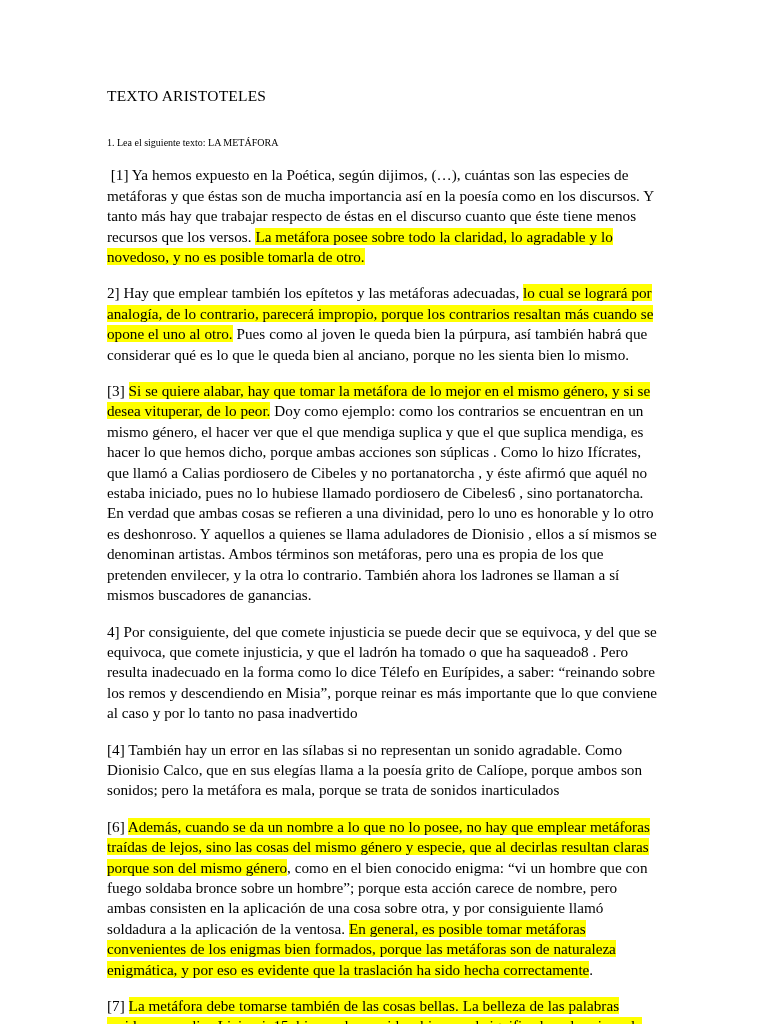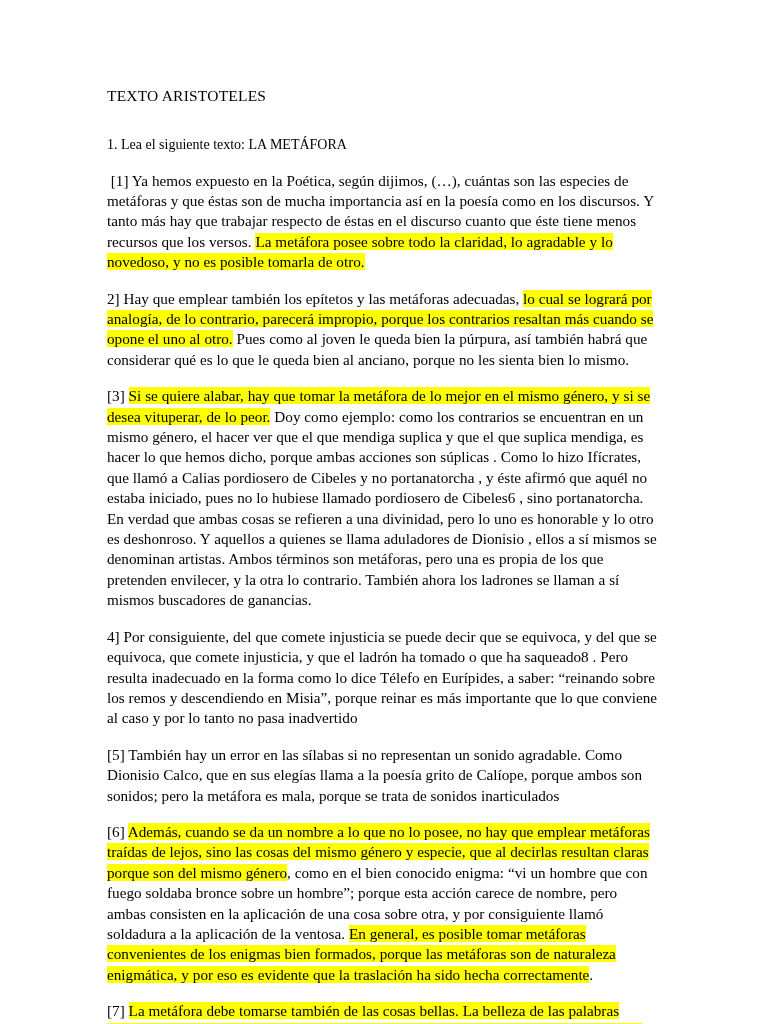--- a/index.html
+++ b/index.html
@@ -23,21 +23,21 @@
     padding: 86px 110px 0 107px;
   }
   .doc-title {
     font-size: 15.5px;
     line-height: 1.25;
     letter-spacing: 0.2px;
     margin: 0 0 31px 0;
     white-space: nowrap;
   }
   .section-heading {
-    font-size: 14px;
+    font-size: 10px;
     line-height: 1.3;
     margin: 0 0 14px 0;
   }
   p.para {
     font-size: 15.2px;
     line-height: 20.4px;
     margin: 16px 0 13px 0;
     text-align: left;
     word-spacing: 0.1px;
   }
@@ -62,18 +62,18 @@
 
   <div class="doc-title">TEXTO ARISTOTELES</div>
 
   <div class="section-heading">1. Lea el siguiente texto: LA METÁFORA</div>
 
   <div id="body-container">
       <p class="para"><span class="lead-space"> </span><span>[1] Ya hemos expuesto en la Poética, según dijimos, (…), cuántas son las especies de metáforas y que éstas son de mucha importancia así en la poesía como en los discursos. Y tanto más hay que trabajar respecto de éstas en el discurso cuanto que éste tiene menos recursos que los versos. </span><mark class="hl">La metáfora posee sobre todo la claridad, lo agradable y lo novedoso, y no es posible tomarla de otro.</mark></p>
       <p class="para"><span>2] Hay que emplear también los epítetos y las metáforas adecuadas, </span><mark class="hl">lo cual se logrará por analogía, de lo contrario, parecerá impropio, porque los contrarios resaltan más cuando se opone el uno al otro.</mark><span> Pues como al joven le queda bien la púrpura, así también habrá que considerar qué es lo que le queda bien al anciano, porque no les sienta bien lo mismo.</span></p>
       <p class="para"><span>[3] </span><mark class="hl">Si se quiere alabar, hay que tomar la metáfora de lo mejor en el mismo género, y si se desea vituperar, de lo peor.</mark><span> Doy como ejemplo: como los contrarios se encuentran en un mismo género, el hacer ver que el que mendiga suplica y que el que suplica mendiga, es hacer lo que hemos dicho, porque ambas acciones son súplicas . Como lo hizo Ifícrates, que llamó a Calias pordiosero de Cibeles y no portanatorcha , y éste afirmó que aquél no estaba iniciado, pues no lo hubiese llamado pordiosero de Cibeles6 , sino portanatorcha. En verdad que ambas cosas se refieren a una divinidad, pero lo uno es honorable y lo otro es deshonroso. Y aquellos a quienes se llama aduladores de Dionisio , ellos a sí mismos se denominan artistas. Ambos términos son metáforas, pero una es propia de los que pretenden envilecer, y la otra lo contrario. También ahora los ladrones se llaman a sí mismos buscadores de ganancias.</span></p>
       <p class="para"><span>4] Por consiguiente, del que comete injusticia se puede decir que se equivoca, y del que se equivoca, que comete injusticia, y que el ladrón ha tomado o que ha saqueado8 . Pero resulta inadecuado en la forma como lo dice Télefo en Eurípides, a saber: “reinando sobre los remos y descendiendo en Misia”, porque reinar es más importante que lo que conviene al caso y por lo tanto no pasa inadvertido</span></p>
-      <p class="para"><span>[5] También hay un error en las sílabas si no representan un sonido agradable. Como Dionisio Calco, que en sus elegías llama a la poesía grito de Calíope, porque ambos son sonidos; pero la metáfora es mala, porque se trata de sonidos inarticulados</span></p>
+      <p class="para"><span>[4] También hay un error en las sílabas si no representan un sonido agradable. Como Dionisio Calco, que en sus elegías llama a la poesía grito de Calíope, porque ambos son sonidos; pero la metáfora es mala, porque se trata de sonidos inarticulados</span></p>
       <p class="para"><span>[6] </span><mark class="hl">Además, cuando se da un nombre a lo que no lo posee, no hay que emplear metáforas traídas de lejos, sino las cosas del mismo género y especie, que al decirlas resultan claras porque son del mismo género</mark><span>, como en el bien conocido enigma: “vi un hombre que con fuego soldaba bronce sobre un hombre”; porque esta acción carece de nombre, pero ambas consisten en la aplicación de una cosa sobre otra, y por consiguiente llamó soldadura a la aplicación de la ventosa. </span><mark class="hl">En general, es posible tomar metáforas convenientes de los enigmas bien formados, porque las metáforas son de naturaleza enigmática, y por eso es evidente que la traslación ha sido hecha correctamente</mark><span>.</span></p>
       <p class="para"><span>[7] </span><mark class="hl">La metáfora debe tomarse también de las cosas bellas. La belleza de las palabras reside, como dice Licimnio15, bien en los sonidos, bien en el significado, y lo mismo la fealdad.</mark></p>
     </div>
 
 </div>
 
 </body></html>

